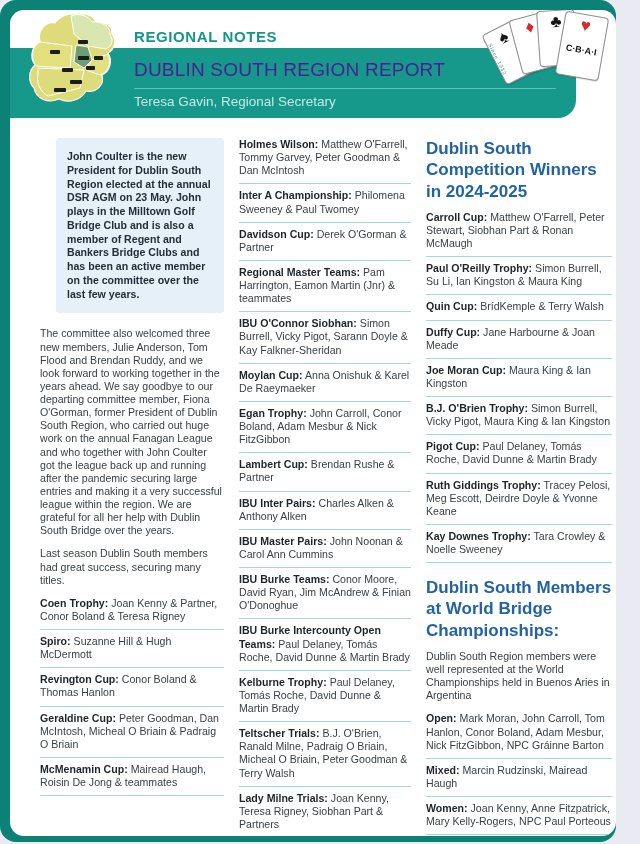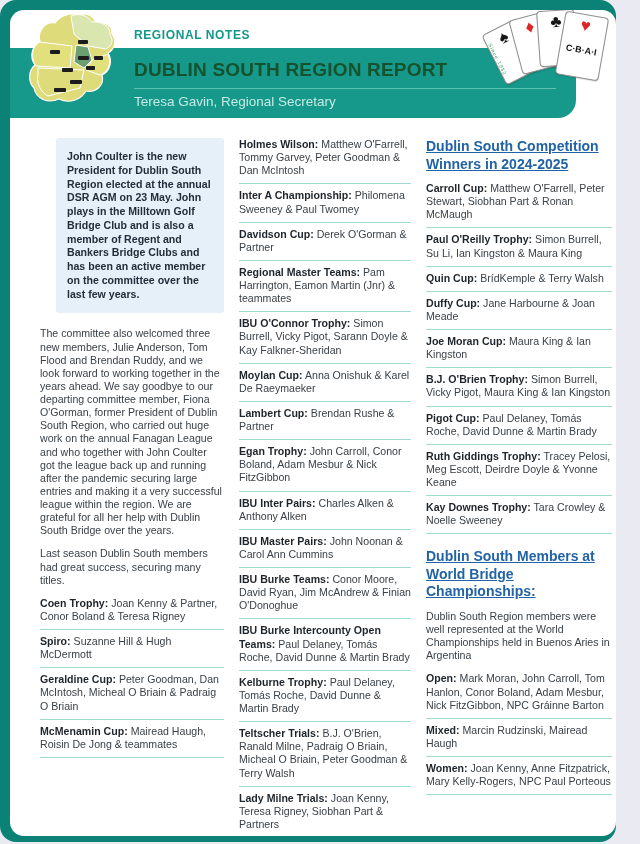--- a/index.html
+++ b/index.html
@@ -3,23 +3,23 @@
 <meta charset="utf-8">
 <style>
   html,body{margin:0;padding:0;}
   body{font-family:"Liberation Sans","DejaVu Sans",sans-serif;}
   .stage{position:relative;width:640px;height:844px;background:#e9eaf2;overflow:hidden;}
   .backdrop{position:absolute;left:0;top:0;width:616px;height:842px;background:#0c8176;border-radius:16px;}
   .page{position:absolute;left:10px;top:10px;width:606px;height:826px;background:#ffffff;border-radius:14px;overflow:hidden;}
 
   
   .header{position:relative;height:112px;}
-  .kicker{position:absolute;left:124px;top:18px;font-size:12px;font-weight:bold;letter-spacing:.6px;color:#12988a;}
+  .kicker{position:absolute;left:124px;top:18px;font-size:15px;font-weight:bold;letter-spacing:.6px;color:#12988a;}
   .banner{position:absolute;left:0;top:38px;width:566px;height:70px;background:#16988a;border-radius:0 18px 18px 0;}
-  .banner-title{position:absolute;left:124px;top:49px;font-size:19px;font-weight:bold;color:#14532d;letter-spacing:.2px;}
+  .banner-title{position:absolute;left:124px;top:49px;font-size:19px;font-weight:normal;color:#4c1d95;letter-spacing:.2px;}
   .title-rule{position:absolute;left:124px;top:78px;width:422px;height:1px;background:#5fc2b5;}
   .banner-sub{position:absolute;left:124px;top:84px;font-size:13.5px;color:#c3ebe4;}
 
   .map{position:absolute;left:16px;top:2px;width:98px;height:106px;z-index:3;}
 
   .cards{position:absolute;left:478px;top:-2px;width:126px;height:110px;z-index:3;}
   .card{position:absolute;width:36px;height:54px;background:#ffffff;border:1px solid #8f8f8f;border-radius:4px;box-shadow:0 1px 1px rgba(0,0,0,.15);}
   .card .suit{position:absolute;left:0;right:0;top:2px;text-align:center;font-size:17px;line-height:1;}
   .suit.black{color:#161616;} .suit.red{color:#dd2626;}
   .c1{left:4px;top:16px;transform:rotate(-27deg);}
@@ -30,21 +30,21 @@
   .cbai{position:absolute;left:0;right:0;top:30px;text-align:center;font-size:9px;font-weight:bold;color:#161616;}
 
   
   .cols{display:flex;gap:15px;padding:16px 16px 0 30px;}
   .col{flex:0 0 auto;}
   .col1{width:184px;}
   .col2{width:172px;}
   .col3{width:186px;}
   p,.intro{font-size:10.6px;line-height:1.24;color:#3a4148;margin:0 0 10px 0;}
   .intro{background:#e5f0f9;border-radius:3px;padding:12px 11px;font-weight:bold;color:#242e3a;margin:0 0 14px 16px;line-height:1.3;}
-  h2{font-size:14px;line-height:1.25;color:#2263a5;margin:14px 0 9px 0;text-decoration:underline;}
+  h2{font-size:17px;line-height:1.25;color:#2263a5;margin:14px 0 9px 0;}
   .col3 h2.first{margin-top:0;}
   .item{font-size:10.6px;line-height:1.24;color:#3a4148;padding-bottom:6px;margin-bottom:5px;border-bottom:1px solid #9edbd3;}
   .item .lbl{color:#1e242b;}
 </style>
 </head>
 <body>
 
 <div class="stage">
   <div class="backdrop"></div>
   <div class="page">
@@ -98,45 +98,46 @@
       <div class="col col1">
         <div class="intro">John Coulter is the new President for Dublin South Region elected at the annual DSR AGM on 23 May. John plays in the Milltown Golf Bridge Club and is also a member of Regent and Bankers Bridge Clubs and has been an active member on the committee over the last few years.</div>
         <p>The committee also welcomed three new members, Julie Anderson, Tom Flood and Brendan Ruddy, and we look forward to working together in the years ahead. We say goodbye to our departing committee member, Fiona O'Gorman, former President of Dublin South Region, who carried out huge work on the annual Fanagan League and who together with John Coulter got the league back up and running after the pandemic securing large entries and making it a very successful league within the region. We are grateful for all her help with Dublin South Bridge over the years.</p>
         <p>Last season Dublin South members had great success, securing many titles.</p>
         <div>
 
             <div class="item"><b class="lbl">Coen Trophy:</b> <span>Joan Kenny &amp; Partner, Conor Boland &amp; Teresa Rigney</span></div>
 
             <div class="item"><b class="lbl">Spiro:</b> <span>Suzanne Hill &amp; Hugh McDermott</span></div>
 
+            <div class="item"><b class="lbl">Revington Cup:</b> <span>Conor Boland &amp; Thomas Hanlon</span></div>
 
             <div class="item"><b class="lbl">Geraldine Cup:</b> <span>Peter Goodman, Dan McIntosh, Micheal O Briain &amp; Padraig O Briain</span></div>
 
             <div class="item"><b class="lbl">McMenamin Cup:</b> <span>Mairead Haugh, Roisin De Jong &amp; teammates</span></div>
           </div>
       </div>
 
       <div class="col col2">
         <div>
 
             <div class="item"><b class="lbl">Holmes Wilson:</b> <span>Matthew O'Farrell, Tommy Garvey, Peter Goodman &amp; Dan McIntosh</span></div>
 
             <div class="item"><b class="lbl">Inter A Championship:</b> <span>Philomena Sweeney &amp; Paul Twomey</span></div>
 
             <div class="item"><b class="lbl">Davidson Cup:</b> <span>Derek O'Gorman &amp; Partner</span></div>
 
             <div class="item"><b class="lbl">Regional Master Teams:</b> <span>Pam Harrington, Eamon Martin (Jnr) &amp; teammates</span></div>
 
-            <div class="item"><b class="lbl">IBU O'Connor Trophy:</b> <span>Simon Burrell, Vicky Pigot, Sarann Doyle &amp; Kay Falkner-Sheridan</span></div>
+            <div class="item"><b class="lbl">IBU O'Connor Siobhan:</b> <span>Simon Burrell, Vicky Pigot, Sarann Doyle &amp; Kay Falkner-Sheridan</span></div>
 
             <div class="item"><b class="lbl">Moylan Cup:</b> <span>Anna Onishuk &amp; Karel De Raeymaeker</span></div>
 
+            <div class="item"><b class="lbl">Egan Trophy:</b> <span>John Carroll, Conor Boland, Adam Mesbur &amp; Nick FitzGibbon</span></div>
+
             <div class="item"><b class="lbl">Lambert Cup:</b> <span>Brendan Rushe &amp; Partner</span></div>
-
-            <div class="item"><b class="lbl">Egan Trophy:</b> <span>John Carroll, Conor Boland, Adam Mesbur &amp; Nick FitzGibbon</span></div>
 
             <div class="item"><b class="lbl">IBU Inter Pairs:</b> <span>Charles Alken &amp; Anthony Alken</span></div>
 
             <div class="item"><b class="lbl">IBU Master Pairs:</b> <span>John Noonan &amp; Carol Ann Cummins</span></div>
 
             <div class="item"><b class="lbl">IBU Burke Teams:</b> <span>Conor Moore, David Ryan, Jim McAndrew &amp; Finian O'Donoghue</span></div>
 
             <div class="item"><b class="lbl">IBU Burke Intercounty Open Teams:</b> <span>Paul Delaney, Tomás Roche, David Dunne &amp; Martin Brady</span></div>
 
             <div class="item"><b class="lbl">Kelburne Trophy:</b> <span>Paul Delaney, Tomás Roche, David Dunne &amp; Martin Brady</span></div>

